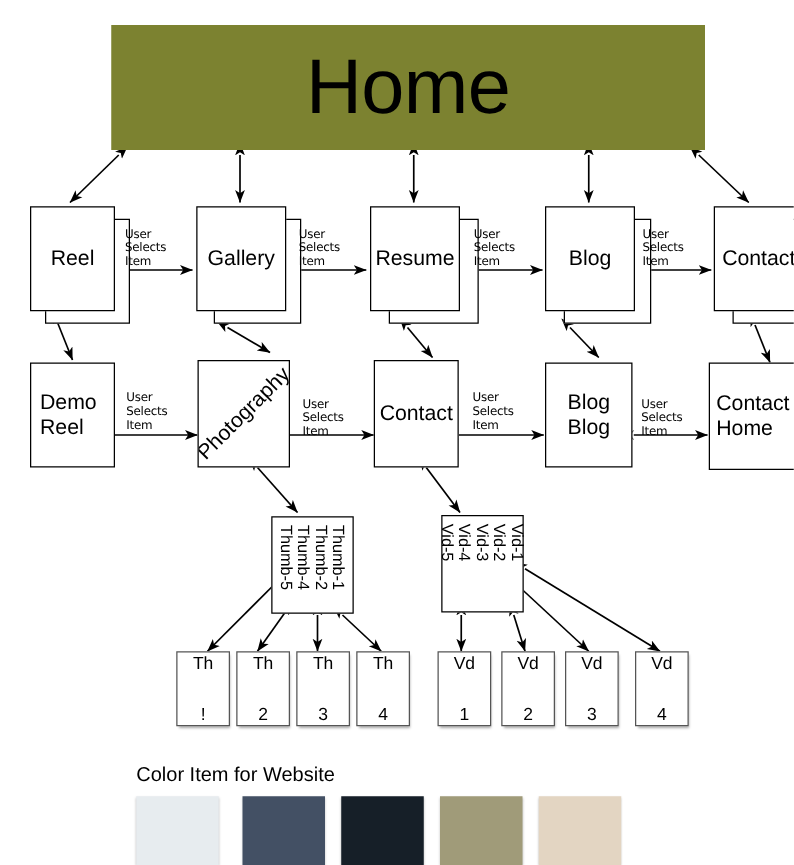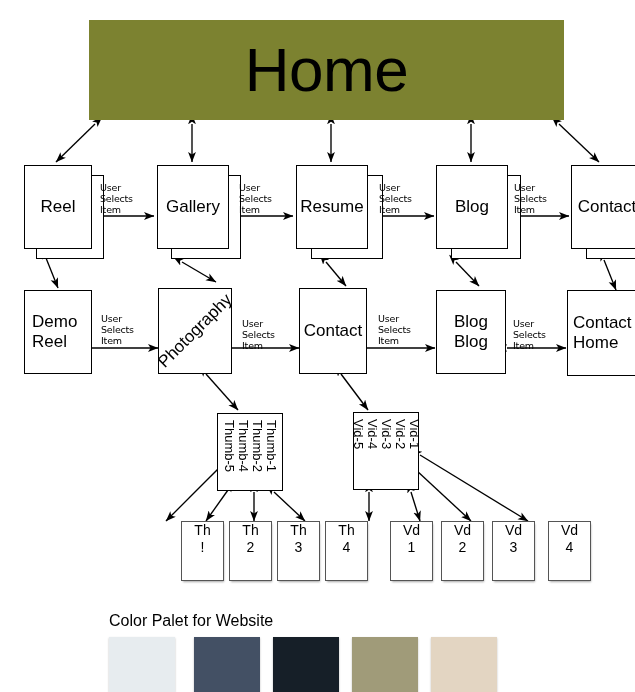--- a/index.html
+++ b/index.html
@@ -43,25 +43,24 @@
     box-sizing:border-box;
     z-index:2;
   }
 
   .small-node{
     position:absolute;
     border:1.3px solid #555;
     background:#fff;
     box-sizing:border-box;
     display:flex;flex-direction:column;
-    align-items:center;justify-content:flex-start;
+    align-items:center;justify-content:space-between;
     font-size:14px;line-height:17px;
     z-index:3;
     box-shadow:1px 2px 2px -1px rgba(0,0,0,.35);
-    margin-left:40px;
   }
 
   
   .rot-label{
     transform:rotate(-45deg);
     font-size:17px;white-space:nowrap;
   }
   .vstack{
     position:absolute;inset:0;
     display:flex;flex-direction:row-reverse;
@@ -289,21 +288,21 @@
   </div>
   <div class="small-node" style="left:436px; top:521px; width:43px; height:60px;">
     <span>Vd</span>
     <span>3</span>
   </div>
   <div class="small-node" style="left:492px; top:521px; width:43px; height:60px;">
     <span>Vd</span>
     <span>4</span>
   </div>
 
-  <div class="palette-title">Color Palet for Website</div>
+  <div class="palette-title">Color Item for Website</div>
 
   <div class="swatch" style="left: 93px; background: rgb(231, 236, 239);"></div>
   <div class="swatch" style="left: 178px; background: rgb(67, 80, 100);"></div>
   <div class="swatch" style="left: 257px; background: rgb(22, 31, 40);"></div>
   <div class="swatch" style="left: 336px; background: rgb(160, 155, 121);"></div>
   <div class="swatch" style="left: 415px; background: rgb(227, 213, 194);"></div>
 
 </div>
 
 </body></html>

